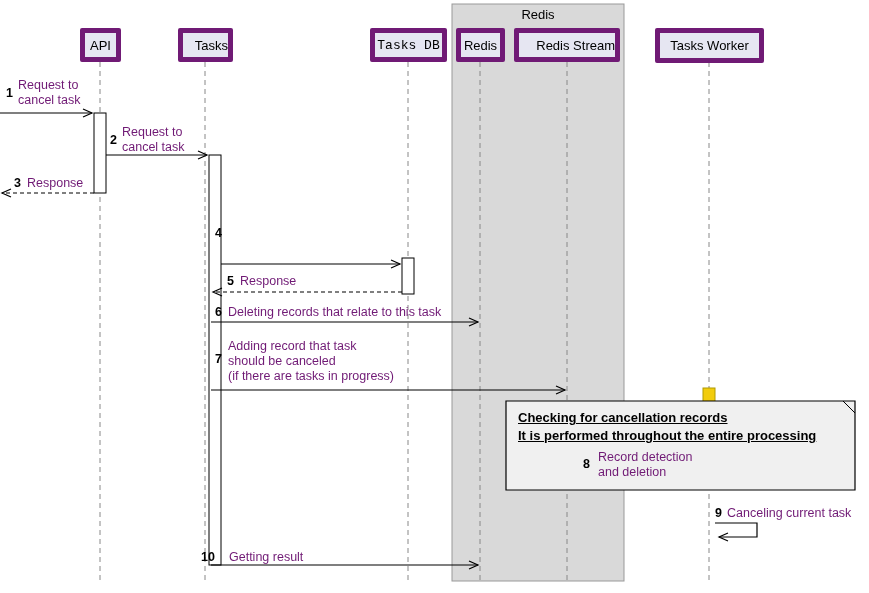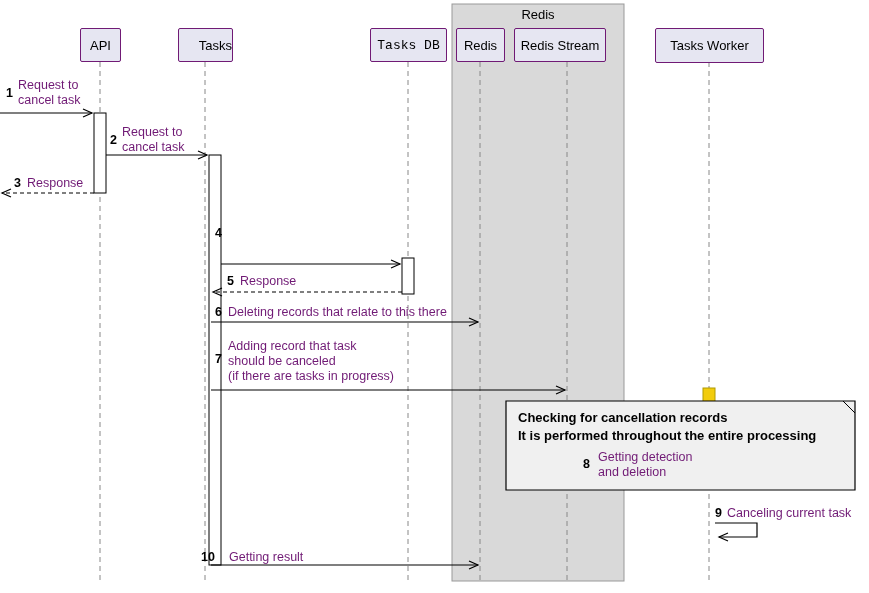--- a/index.html
+++ b/index.html
@@ -22,21 +22,21 @@
     position: absolute;
     left: 0;
     top: 0;
     width: 869px;
     height: 593px;
   }
   .lifeline-box {
     position: absolute;
     box-sizing: border-box;
     background: #e6e6f2;
-    border: 1px solid #701a75;
+    border: 5px solid #701a75;
     border-radius: 2px;
     display: flex;
     align-items: center;
     justify-content: center;
     font-size: 13px;
     color: #000;
     white-space: nowrap;
   }
   .group-label {
     position: absolute;
@@ -58,20 +58,21 @@
     color: #000;
     font-weight: 700;
   }
   .note-text {
     position: absolute;
     font-size: 13px;
     color: #000;
     font-weight: 700;
     line-height: 18px;
     white-space: pre;
+    text-decoration: underline;
   }
 </style>
 </head>
 <body>
 
 <div id="diagram">
 
   <svg id="svg-layer" viewBox="0 0 869 593" xmlns="http://www.w3.org/2000/svg">
 
     <rect x="452" y="4" width="172" height="577" fill="#d9d9d9" stroke="#999999" stroke-width="1"></rect>
@@ -126,21 +127,21 @@
   </div>
   <div class="lifeline-box" style="left:178px; top:28px; width:55px; height:34px;justify-content:flex-end;">
     <span>Tasks</span>
   </div>
   <div class="lifeline-box" style="left:370px; top:28px; width:77px; height:34px;font-family:Liberation Mono, monospace;">
     <span>Tasks DB</span>
   </div>
   <div class="lifeline-box" style="left:456px; top:28px; width:49px; height:34px;">
     <span>Redis</span>
   </div>
-  <div class="lifeline-box" style="left:514px; top:28px; width:92px; height:34px;">
+  <div class="lifeline-box" style="left:514px; top:28px; width:106px; height:34px;justify-content:flex-end;">
     <span>Redis Stream</span>
   </div>
   <div class="lifeline-box" style="left:655px; top:28px; width:109px; height:35px;">
     <span>Tasks Worker</span>
   </div>
 
   <div class="group-label" style="left:452px; top:7px; width:172px;">
     <span>Redis</span>
   </div>
 
@@ -154,25 +155,25 @@
   <div class="msg-num" style="left:583px; top:457px;"><span>8</span></div>
   <div class="msg-num" style="left:715px; top:506px;"><span>9</span></div>
   <div class="msg-num" style="left:201px; top:550px;"><span>10</span></div>
 
   <div class="msg-label" style="left:18px; top:78px;"><span>Request to
 cancel task</span></div>
   <div class="msg-label" style="left:122px; top:125px;"><span>Request to
 cancel task</span></div>
   <div class="msg-label" style="left:27px; top:176px;"><span>Response</span></div>
   <div class="msg-label" style="left:240px; top:274px;"><span>Response</span></div>
-  <div class="msg-label" style="left:228px; top:305px;"><span>Deleting records that relate to this there</span></div>
+  <div class="msg-label" style="left:228px; top:305px;"><span>Deleting records that relate to this task</span></div>
   <div class="msg-label" style="left:228px; top:339px;"><span>Adding record that task
 should be canceled
 (if there are tasks in progress)</span></div>
-  <div class="msg-label" style="left:598px; top:450px;"><span>Getting detection
+  <div class="msg-label" style="left:598px; top:450px;"><span>Record detection
 and deletion</span></div>
   <div class="msg-label" style="left:727px; top:506px;"><span>Canceling current task</span></div>
   <div class="msg-label" style="left:229px; top:550px;"><span>Getting result</span></div>
 
   <div class="note-text" style="left:518px; top:409px;"><span>Checking for cancellation records</span></div>
   <div class="note-text" style="left:518px; top:427px;"><span>It is performed throughout the entire processing</span></div>
 
 </div>
 
 </body></html>

